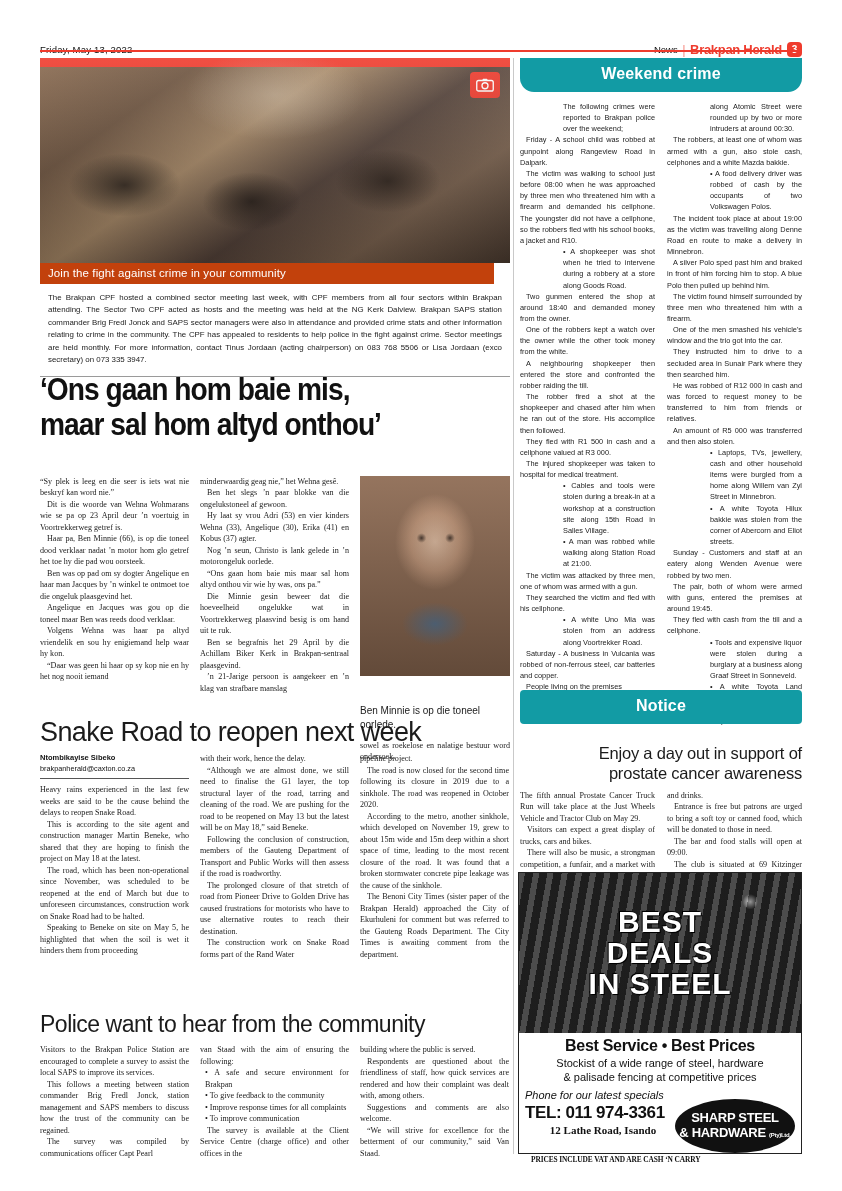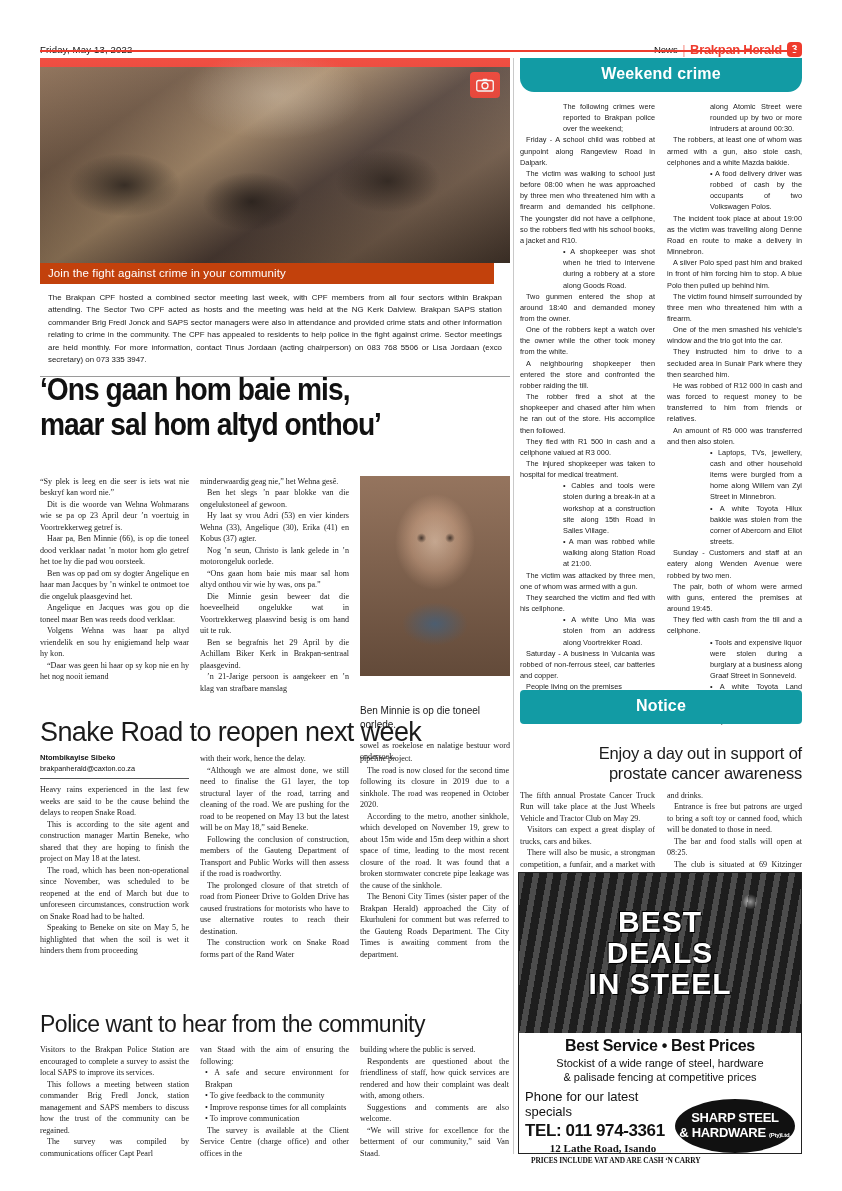--- a/index.html
+++ b/index.html
@@ -159,21 +159,21 @@
     font-size:30px; color:#fff; letter-spacing:1px; line-height:1.0;
     text-shadow: 0 0 2px #000, 1px 1px 0 #000, -1px -1px 0 #000;
   }
   .ad-lower{ padding:4px 6px 3px 6px; }
   .ad-l1{ font-family:"Liberation Sans",sans-serif; font-weight:bold;
     font-size:16px; text-align:center; color:#111; letter-spacing:-.3px; }
   .ad-l2{ font-family:"Liberation Sans",sans-serif; font-size:11px;
     text-align:center; color:#111; line-height:1.25; padding-top:2px; }
   .ad-row{ display:flex; align-items:flex-start; justify-content:space-between; padding-top:4px; }
   .ad-left{ flex:1; }
-  .ad-phone{ font-family:"Liberation Sans",sans-serif; font-size:13px; color:#111; }
+  .ad-phone{ font-family:"Liberation Sans",sans-serif; font-size:11px; color:#111;font-style:italic; }
   .ad-tel{ font-family:"Liberation Sans",sans-serif; font-weight:bold;
     font-size:17px; color:#111; letter-spacing:-.4px; padding-top:2px; }
   .ad-addr{ font-family:"Liberation Serif",serif; font-weight:bold; font-size:11px; color:#111; padding-top:1px; text-align:center;}
   .ad-oval{
     width:120px; height:54px; border-radius:50%; background:#111; color:#fff;
     display:flex; flex-direction:column; align-items:center; justify-content:center;
     font-family:"Liberation Sans",sans-serif; font-weight:bold; font-size:13px;
     line-height:1.08; letter-spacing:-.3px; margin-left:-6px; margin-top:10px;
   }
   .ad-oval small{ font-size:6px; }
@@ -328,21 +328,21 @@
     </div>
     <div class="notice-cols">
       <div class="notice-col" id="notice-c1">
           <p class="noind">The fifth annual Prostate Cancer Truck Run will take place at the Just Wheels Vehicle and Tractor Club on May 29.</p>
           <p>Visitors can expect a great display of trucks, cars and bikes.</p>
           <p>There will also be music, a strongman competition, a funfair, and a market with food</p>
         </div>
       <div class="notice-col" id="notice-c2">
           <p class="noind">and drinks.</p>
           <p>Entrance is free but patrons are urged to bring a soft toy or canned food, which will be donated to those in need.</p>
-          <p>The bar and food stalls will open at 08:25.</p>
+          <p>The bar and food stalls will open at 09:00.</p>
           <p>The club is situated at 69 Kitzinger Avenue in Dalview.</p>
         </div>
     </div>
   </div>
 
   <div class="advert">
     <div class="ad-photo">
       <div class="ad-photo-text">
         <span>BEST</span>
         <span>DEALS</span>

